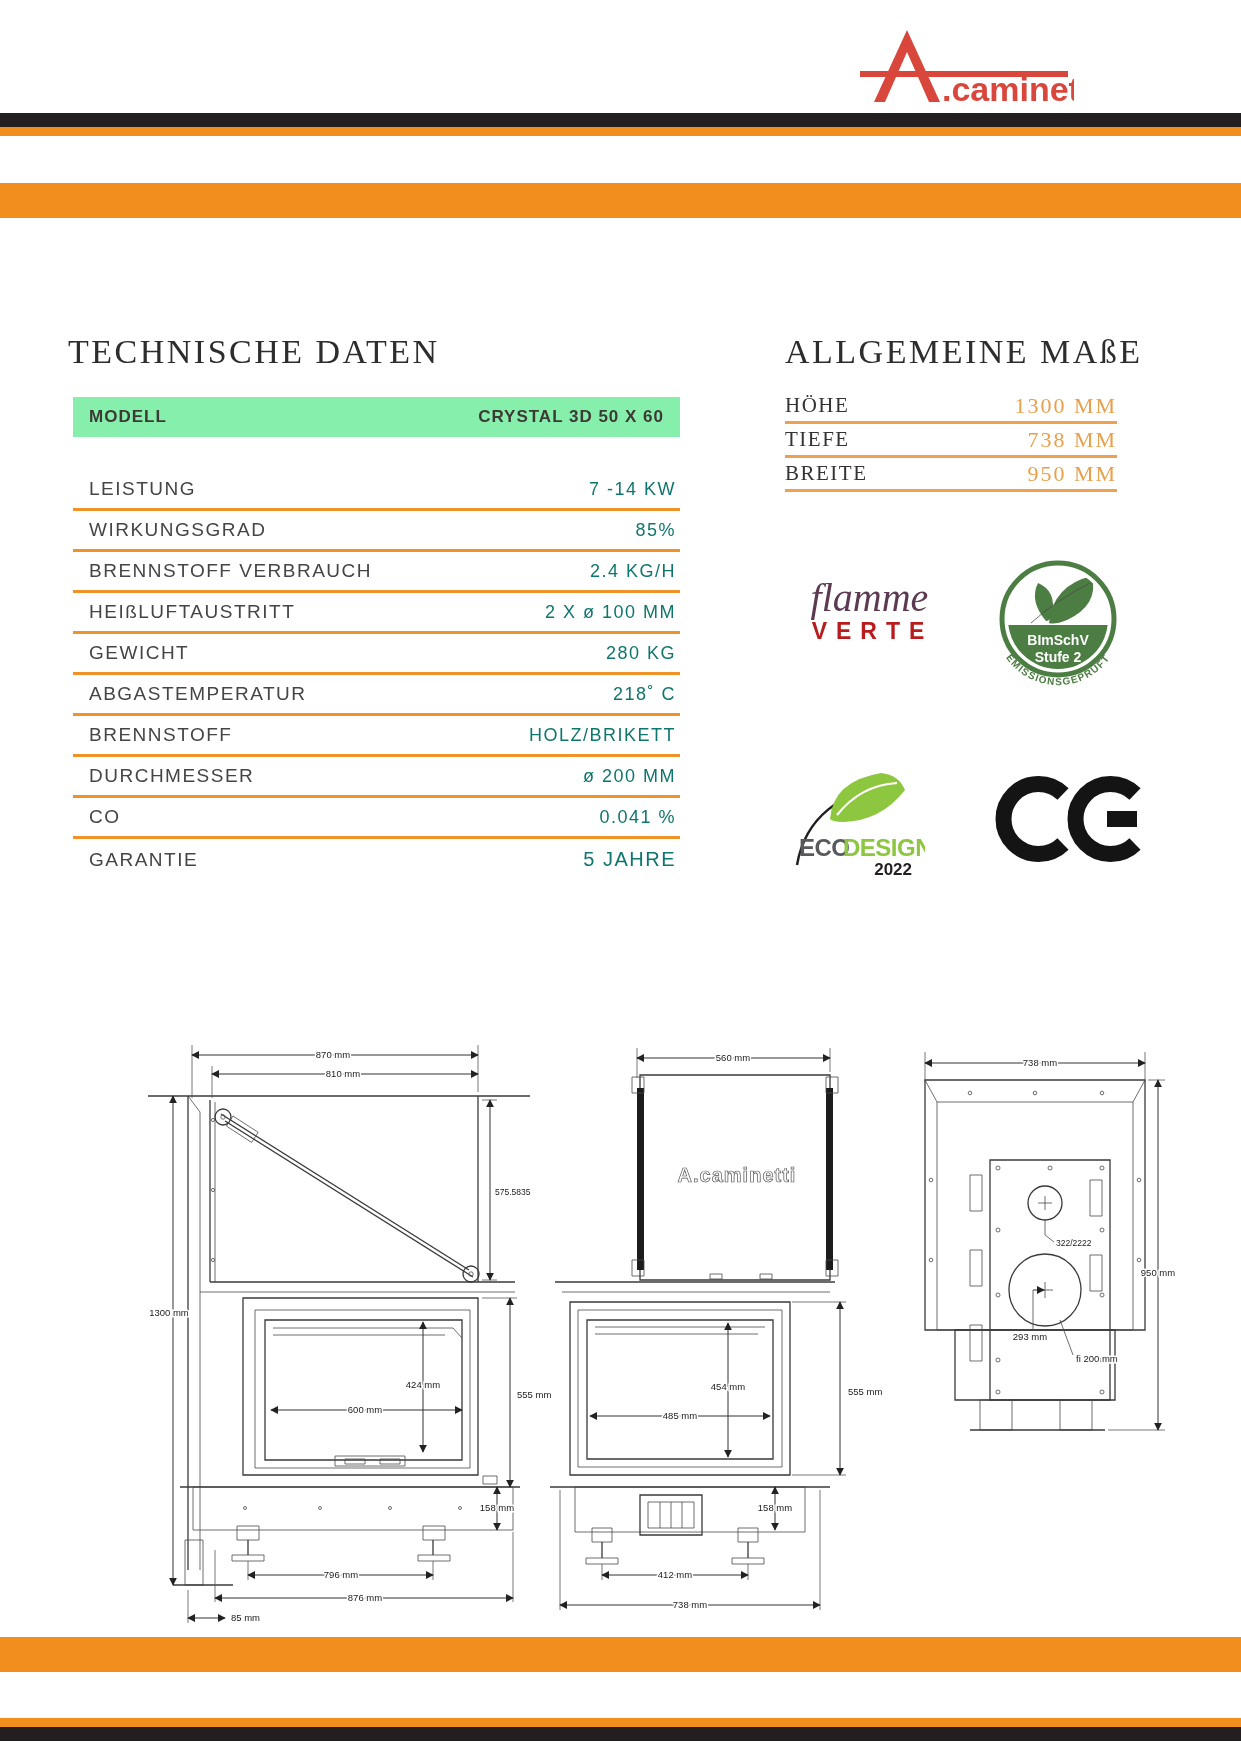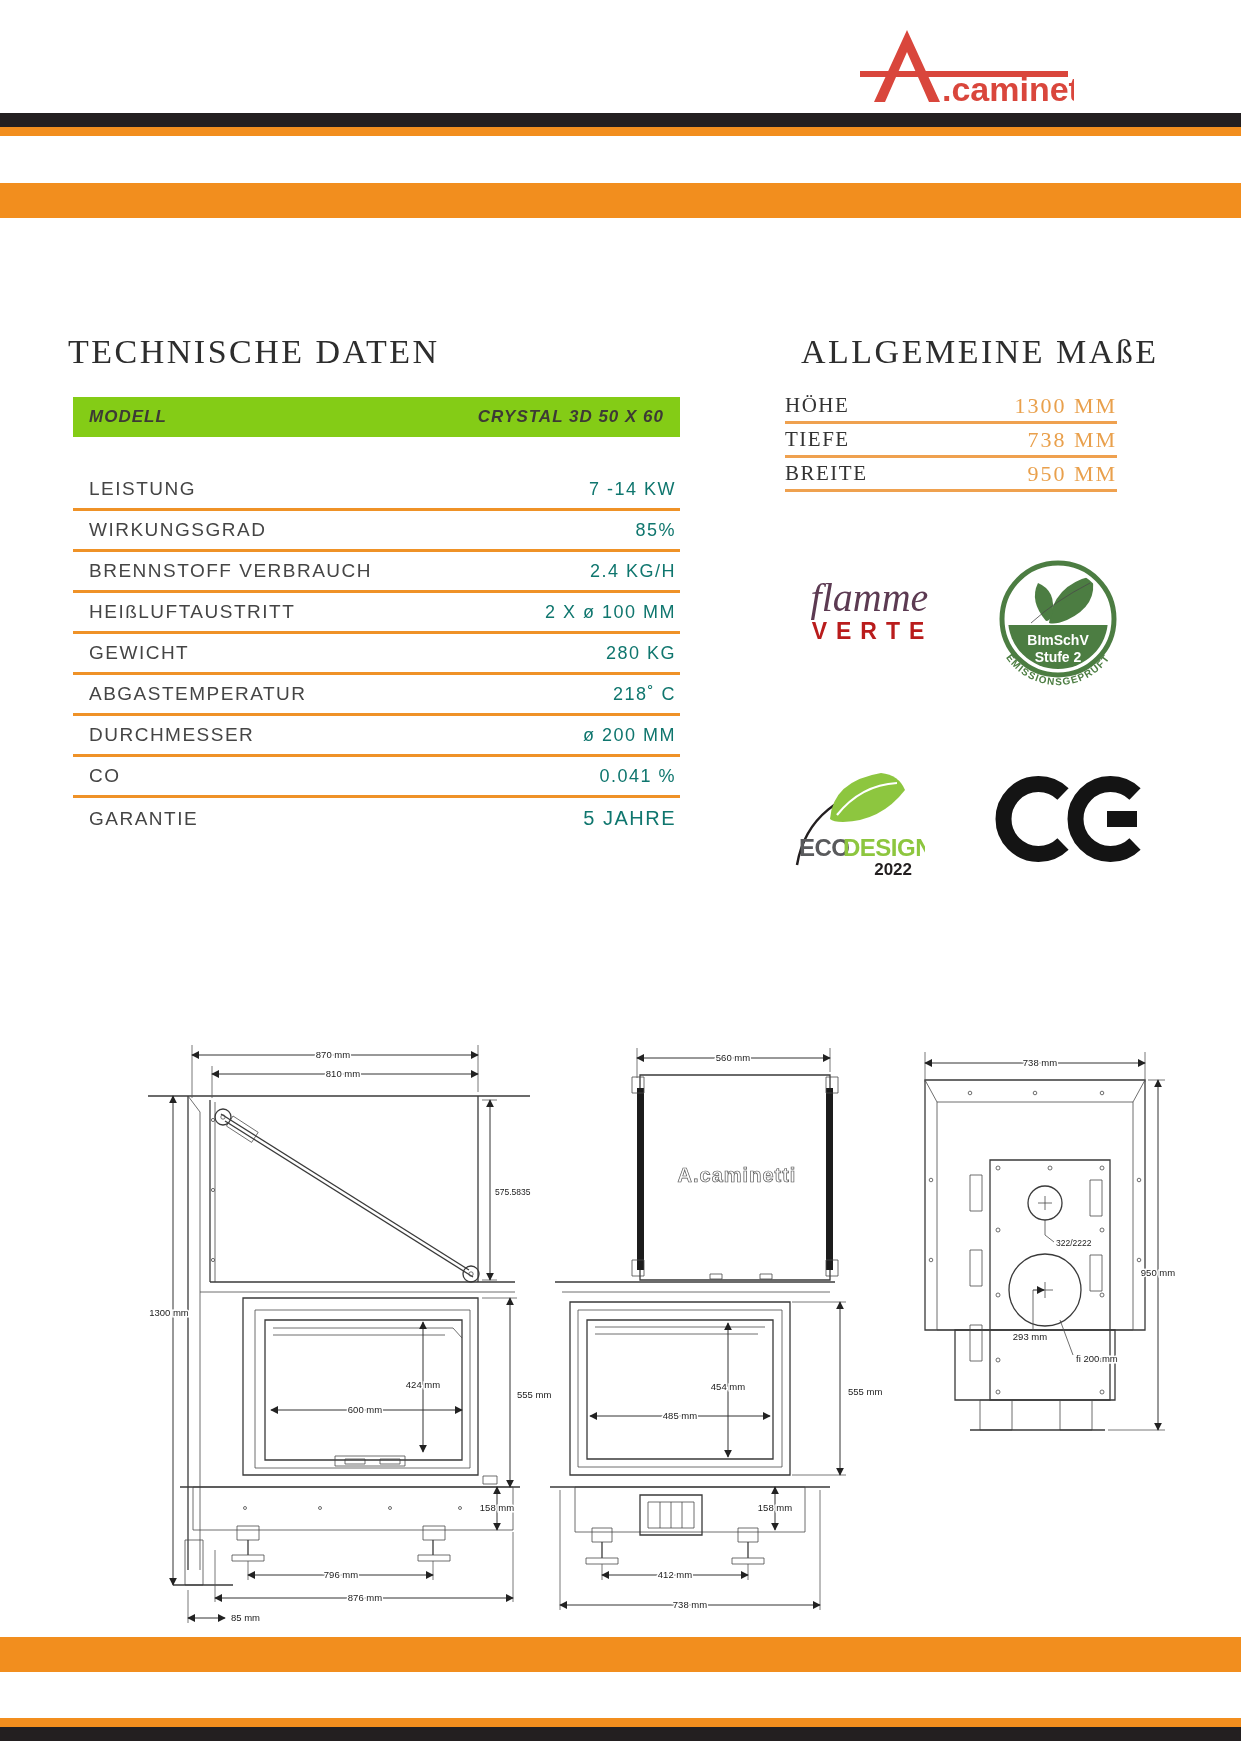--- a/index.html
+++ b/index.html
@@ -14,22 +14,22 @@
 
   
   .logo-svg { left:852px; top:26px; }
 
   
   .sec-title { font-family:"Liberation Serif", serif; font-size:34px; color:#2d2d2d;
                letter-spacing:2.5px; white-space:nowrap; }
 
   
   .spec-table { left:73px; top:397px; width:607px; }
-  .spec-head { background:#84cc16; height:40px; display:flex; align-items:center;
-               justify-content:space-between; padding:0 16px;font-style:italic; }
+  .spec-head { background:#86efac; height:40px; display:flex; align-items:center;
+               justify-content:space-between; padding:0 16px; }
   .spec-head span { font-size:17px; font-weight:600; color:#3d3a35; letter-spacing:1px; }
   .spec-rows { margin-top:33px; }
   .spec-row { height:41px; display:flex; align-items:center; justify-content:space-between;
               padding:0 4px 0 16px; border-bottom:3px solid #EF9227; }
   .spec-row:last-child { border-bottom:none; }
   .spec-row .lbl { font-size:19px; color:#454545; letter-spacing:1.5px; }
   .spec-row .val { font-size:18px; color:#0f766e; letter-spacing:1.5px; }
 
   
   .measures { left:785px; top:390px; width:332px; }
@@ -112,35 +112,39 @@
       </div>
     <div class="spec-row">
         <span class="lbl">GEWICHT</span>
         <span class="val">280 KG</span>
       </div>
     <div class="spec-row">
         <span class="lbl">ABGASTEMPERATUR</span>
         <span class="val">218˚ C</span>
       </div>
     <div class="spec-row">
+        <span class="lbl">BRENNSTOFF</span>
+        <span class="val">HOLZ/BRIKETT</span>
+      </div>
+    <div class="spec-row">
         <span class="lbl">DURCHMESSER</span>
         <span class="val">ø 200 MM</span>
       </div>
     <div class="spec-row">
         <span class="lbl">CO</span>
         <span class="val">0.041 %</span>
       </div>
     <div class="spec-row">
         <span class="lbl">GARANTIE</span>
         <span class="val" style="font-size:20px;">5 JAHRE</span>
       </div>
   </div>
 </div>
 
-<div class="abs sec-title" style="left:785px; top:333px;margin-left:16px;">ALLGEMEINE MAßE</div>
+<div class="abs sec-title" style="left:785px; top:333px;">ALLGEMEINE MAßE</div>
 
 <div class="abs measures">
   <div class="meas-row">
       <span class="lbl">HÖHE</span>
       <span class="val">1300 MM</span>
     </div>
   <div class="meas-row">
       <span class="lbl">TIEFE</span>
       <span class="val">738 MM</span>
     </div>

